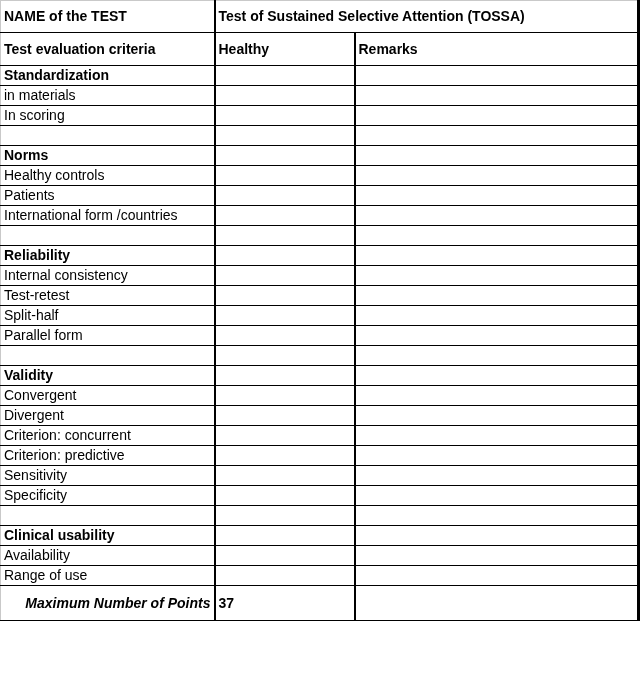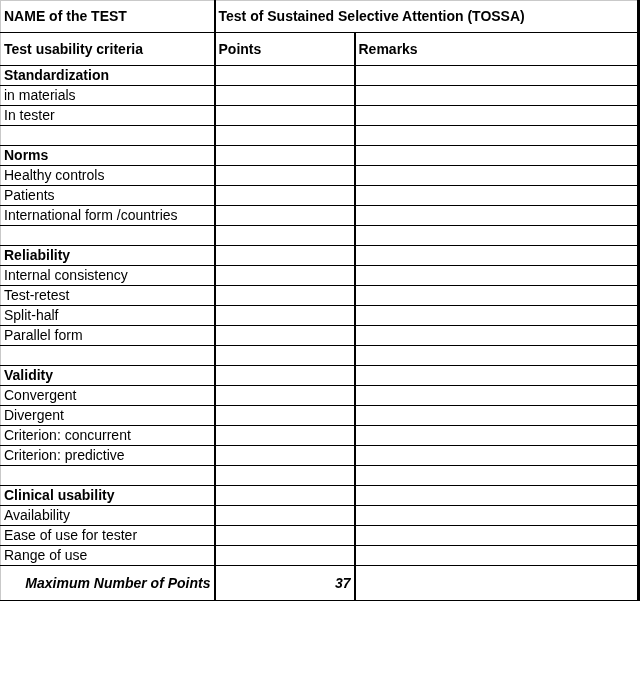--- a/index.html
+++ b/index.html
@@ -64,23 +64,22 @@
   tr.row-total td { height: 34px; vertical-align: top; }
   tr.row-total td.cell-criteria {
     font-weight: bold;
     font-style: italic;
     font-size: 14.5px;
     padding-top: 2px;
     text-align: right;
   }
   tr.row-total td.cell-points {
     font-weight: bold;
-    font-style: italic;
     font-size: 17px;
-    text-align: right;
+    text-align: left;
     padding-right: 18px;
     padding-top: 1px;
   }
   tr.row-total td.cell-remarks { border-left: 1px solid #bdbdbd; }
 
   .cell-points, .cell-remarks { color: #000000; }
 </style>
 </head>
 <body>
 
@@ -91,37 +90,37 @@
     <col class="c-remarks">
   </colgroup>
   <tbody>
 
     <tr class="row-titlebar">
       <td class="title-name">NAME of the TEST</td>
       <td class="title-test" colspan="2">Test of Sustained Selective Attention (TOSSA)</td>
     </tr>
 
     <tr class="row-colheads">
-      <td>Test usability criteria</td>
-      <td>Points</td>
+      <td>Test evaluation criteria</td>
+      <td>Healthy</td>
       <td>Remarks</td>
     </tr>
 
   <tr class="row-data is-section">
         <td class="cell-criteria">Standardization</td>
         <td class="cell-points"></td>
         <td class="cell-remarks"></td>
       </tr>
       <tr class="row-data">
         <td class="cell-criteria">in materials</td>
         <td class="cell-points"></td>
         <td class="cell-remarks"></td>
       </tr>
       <tr class="row-data">
-        <td class="cell-criteria">In tester</td>
+        <td class="cell-criteria">In scoring</td>
         <td class="cell-points"></td>
         <td class="cell-remarks"></td>
       </tr>
       <tr class="row-data is-spacer">
         <td class="cell-criteria"></td>
         <td class="cell-points"></td>
         <td class="cell-remarks"></td>
       </tr>
       <tr class="row-data is-section">
         <td class="cell-criteria">Norms</td>
@@ -196,37 +195,42 @@
       <tr class="row-data">
         <td class="cell-criteria">Criterion: concurrent</td>
         <td class="cell-points"></td>
         <td class="cell-remarks"></td>
       </tr>
       <tr class="row-data">
         <td class="cell-criteria">Criterion: predictive</td>
         <td class="cell-points"></td>
         <td class="cell-remarks"></td>
       </tr>
+      <tr class="row-data">
+        <td class="cell-criteria">Sensitivity</td>
+        <td class="cell-points"></td>
+        <td class="cell-remarks"></td>
+      </tr>
+      <tr class="row-data">
+        <td class="cell-criteria">Specificity</td>
+        <td class="cell-points"></td>
+        <td class="cell-remarks"></td>
+      </tr>
       <tr class="row-data is-spacer">
         <td class="cell-criteria"></td>
         <td class="cell-points"></td>
         <td class="cell-remarks"></td>
       </tr>
       <tr class="row-data is-section">
         <td class="cell-criteria">Clinical usability</td>
         <td class="cell-points"></td>
         <td class="cell-remarks"></td>
       </tr>
       <tr class="row-data">
         <td class="cell-criteria">Availability</td>
-        <td class="cell-points"></td>
-        <td class="cell-remarks"></td>
-      </tr>
-      <tr class="row-data">
-        <td class="cell-criteria">Ease of use for tester</td>
         <td class="cell-points"></td>
         <td class="cell-remarks"></td>
       </tr>
       <tr class="row-data">
         <td class="cell-criteria">Range of use</td>
         <td class="cell-points"></td>
         <td class="cell-remarks"></td>
       </tr>
       <tr class="row-total">
         <td class="cell-criteria">Maximum Number of Points</td>

